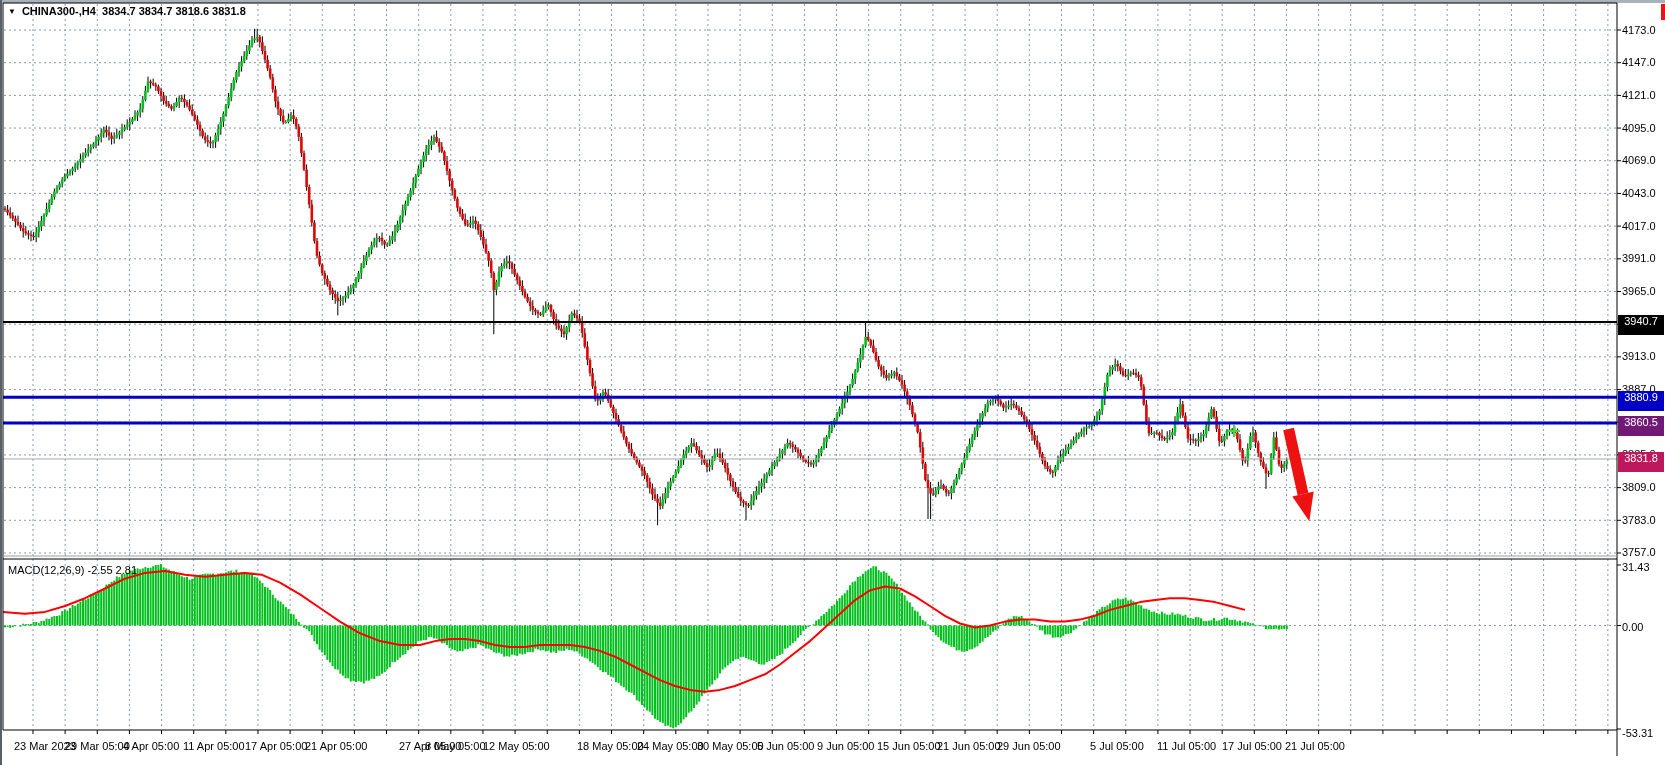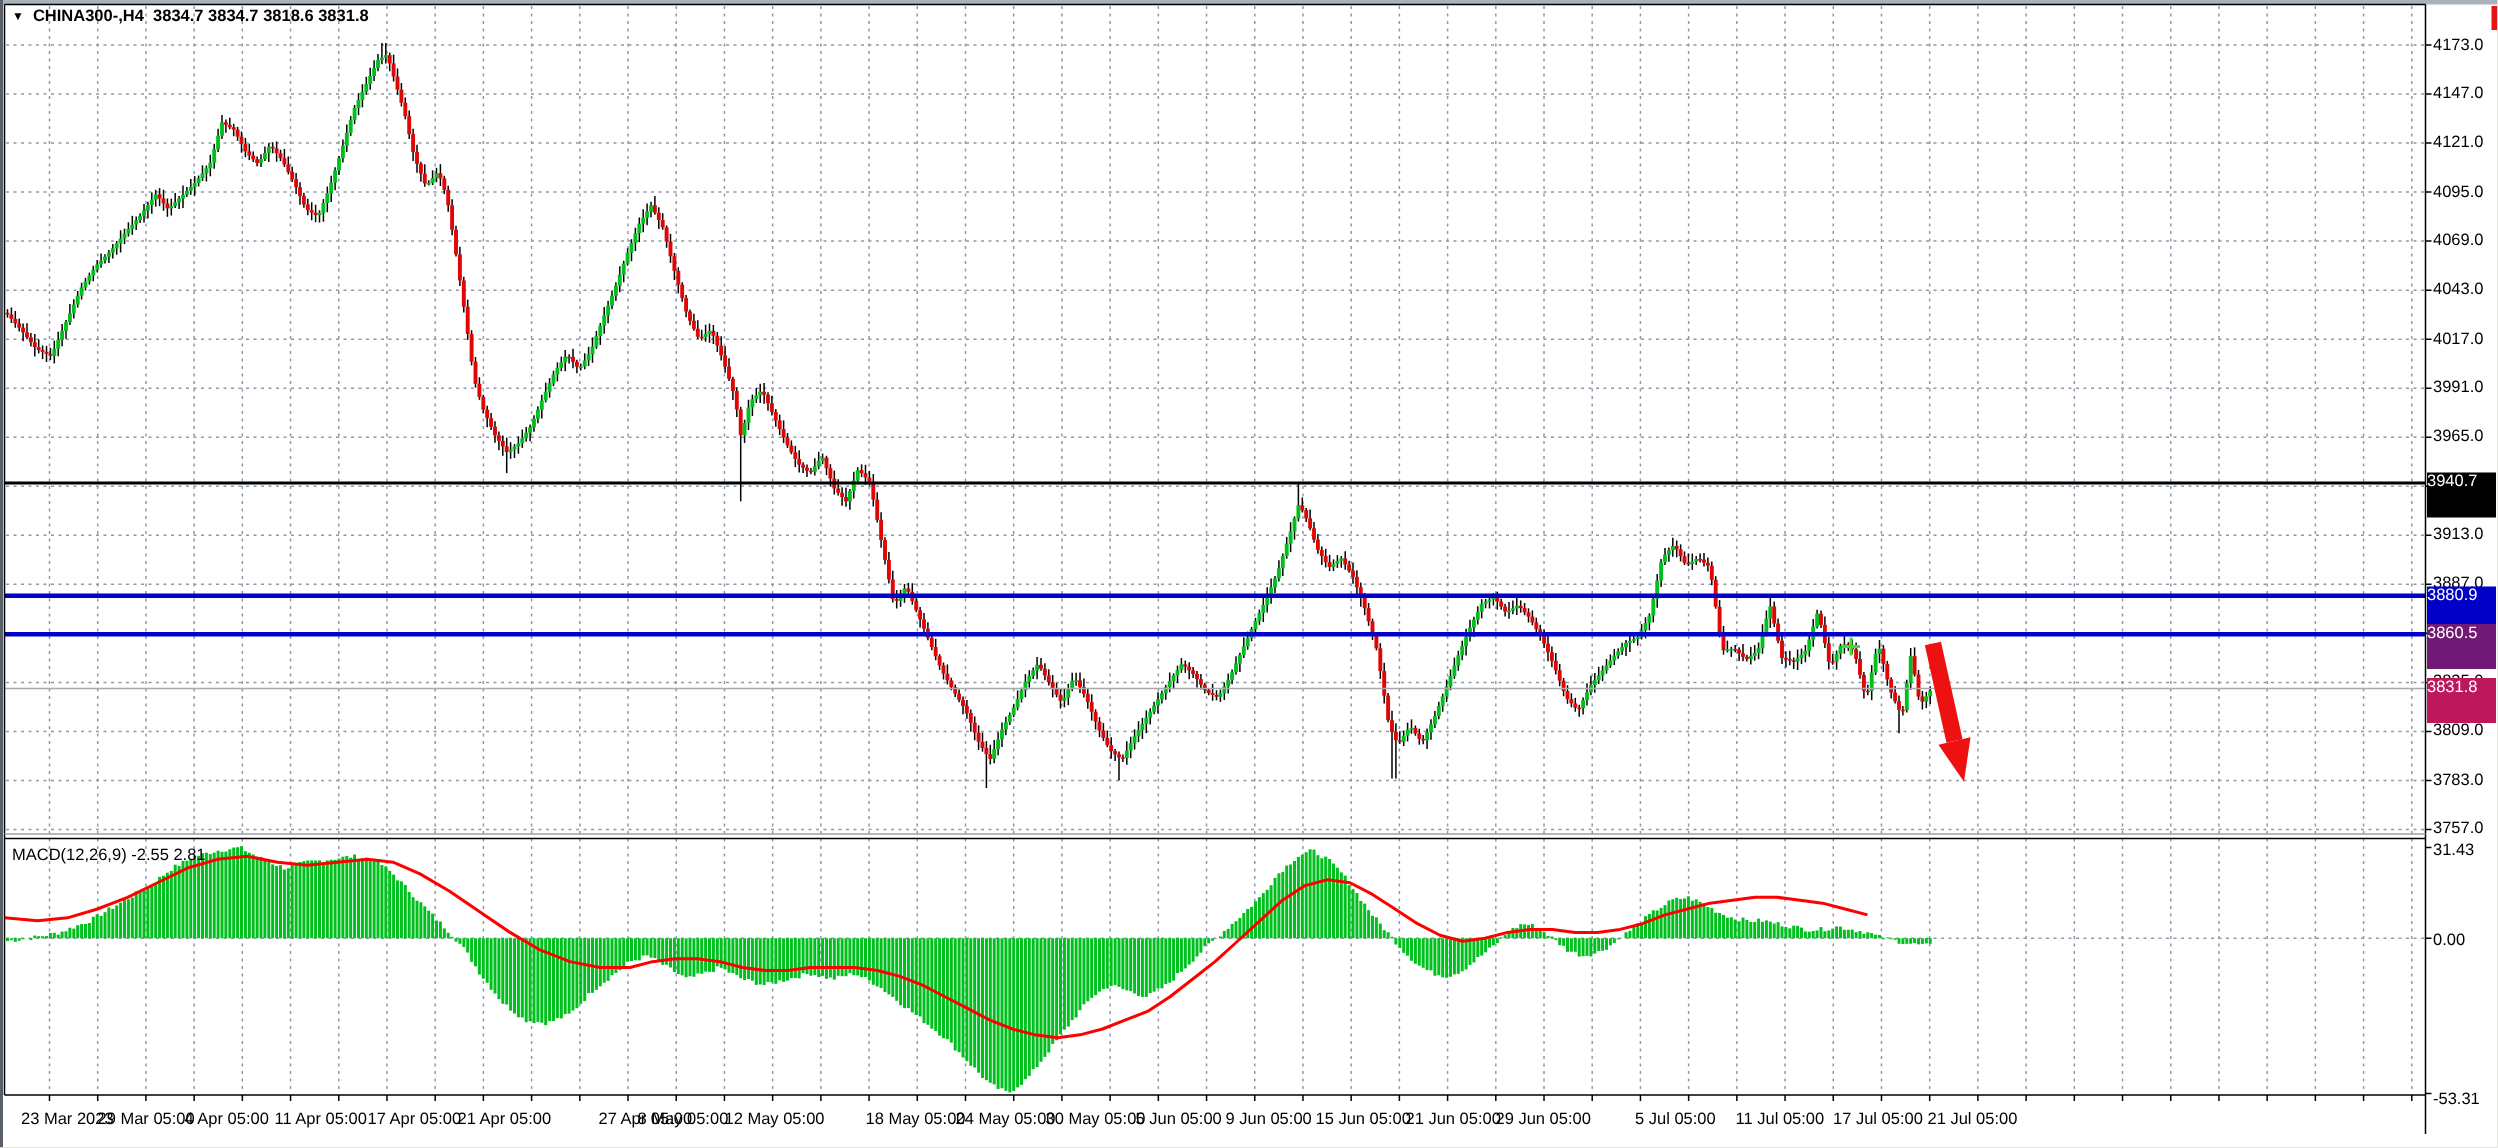--- a/index.html
+++ b/index.html
@@ -5,21 +5,21 @@
   html,body{margin:0;padding:0;background:#d4d0c8;}
   #app{position:relative;width:1665px;height:765px;background:#ffffff;overflow:hidden;
        font-family:"Liberation Sans",sans-serif;-webkit-font-smoothing:none;}
   .edge-top{position:absolute;left:0;top:0;width:1665px;height:3px;background:#a9b1b9;}
   .edge-left{position:absolute;left:0;top:0;width:2px;height:765px;background:#5a6068;}
   #chartsvg{position:absolute;left:0;top:0;}
   .title{position:absolute;left:8px;top:5px;font-size:11px;font-weight:bold;color:#000;white-space:nowrap;z-index:5;}
   .title .tri{font-size:8px;vertical-align:1px;margin-right:6px;}
   .macd-label{position:absolute;left:8px;top:564px;font-size:11px;color:#000;white-space:nowrap;z-index:5;}
   .px-label{position:absolute;left:1622px;font-size:11px;color:#000;white-space:nowrap;z-index:2;}
-  .badge{position:absolute;left:1618px;width:46px;height:30px;line-height:13px;text-align:left;
+  .badge{position:absolute;left:1618px;width:46px;height:20px;line-height:13px;text-align:center;
          font-size:11px;color:#fff;z-index:4;}
   .t-label{position:absolute;top:740px;font-size:11px;color:#000;white-space:nowrap;z-index:2;}
   .m-scale{position:absolute;left:1622px;font-size:11px;color:#000;z-index:2;}
   .corner-red{position:absolute;left:1661px;top:4px;width:4px;height:16px;background:#e81414;z-index:6;}
 </style>
 </head>
 <body>
 
 <div id="app">
   <div class="edge-top"></div>

